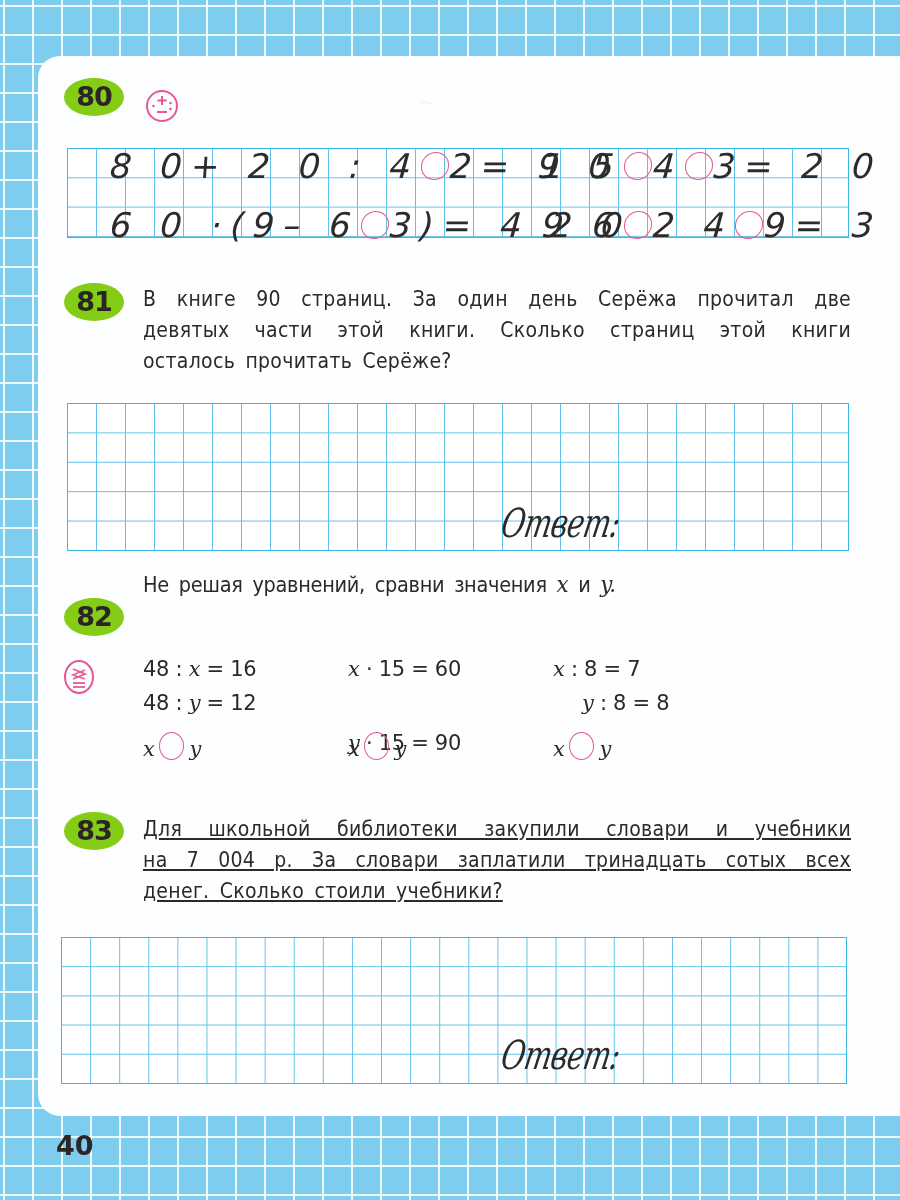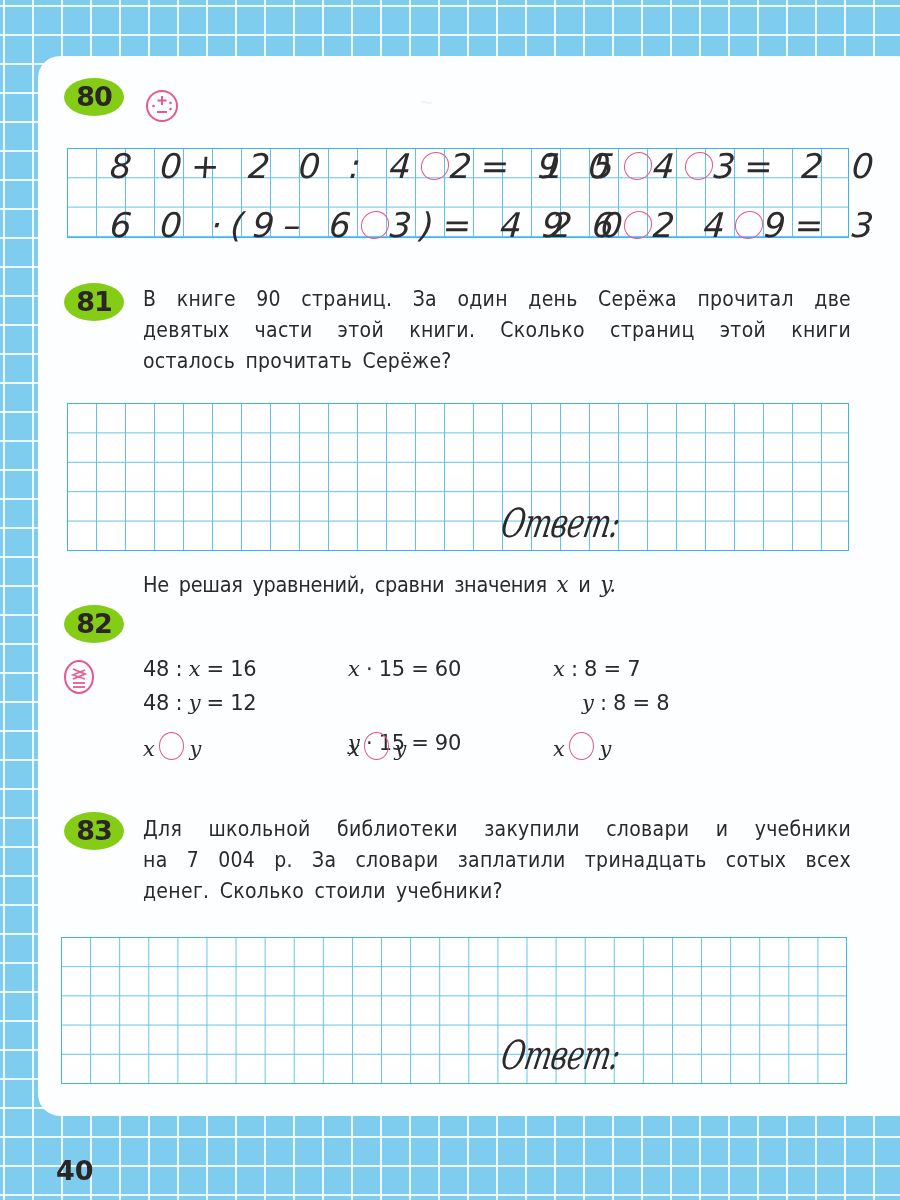--- a/index.html
+++ b/index.html
@@ -58,21 +58,21 @@
     .cmp-circle {
       display: inline-block; width: 25px; height: 28px; border: 1.6px solid #e8578d;
       border-radius: 50%; vertical-align: -4px; margin: 0 6px 0 4px; box-sizing: border-box;
     }
     .answer {
       position: absolute; font-family: "DejaVu Serif", serif; font-style: italic;
       font-size: 40px; color: #2b2b2b; transform: scaleX(0.72) skewX(-14deg);
       transform-origin: left bottom; letter-spacing: -1px;
     }
     .page-num {
-      position: absolute; left: 56px; top: 1155px; font-size: 27px; font-weight: bold;
+      position: absolute; left: 56px; top: 1130px; font-size: 27px; font-weight: bold;
       color: #2b2526; font-family: "DejaVu Sans", sans-serif;
     }
     .ghost { position: absolute; color: rgba(80,80,90,0.08); font-size: 22px; }
   </style>
 </head>
 <body>
 
 <div class="sheet"></div>
 
 <div class="ghost" style="left:420px;top:90px;">~</div>
@@ -105,21 +105,21 @@
 
 <div class="badge" style="left:64px;top:283px;">81</div>
 <div class="task-text" style="top:284px;">
   <div style="text-align-last:justify;">В книге 90 страниц. За один день Серёжа прочитал две</div>
   <div style="text-align-last:justify;">девятых части этой книги. Сколько страниц этой книги</div>
   <div>осталось прочитать Серёже?</div>
 </div>
 <div class="grid" style="left:67px;top:403px;width:782px;height:148px;background-size:29px 29.4px;background-position:-1px -1px;"></div>
 <div class="answer" style="left:498px;top:500px;">Ответ:</div>
 
-<div class="badge" style="left:64px;top:598px;margin-top:7px;">82</div>
+<div class="badge" style="left:64px;top:598px;">82</div>
 <div class="eq" style="left:143px;top:572px;font-size:21.5px;word-spacing:4px;font-family:'DejaVu Sans Condensed','DejaVu Sans',sans-serif;">
   <span>Не решая уравнений, сравни значения</span>
   <span class="var">x</span>
   <span>и</span>
   <span class="var">y.</span>
 </div>
 <div class="sym" style="left:64px;top:660px;width:30px;height:34px;">
   <svg width="26" height="30" viewBox="0 0 26 30" style="position:absolute;left:0;top:0">
     <polyline points="7,7 19,12 7,17" fill="none" stroke="#e7588f" stroke-width="1.8"></polyline>
     <polyline points="19,8 7,13 19,17" fill="none" stroke="#e7588f" stroke-width="1.8" opacity="0.9"></polyline>
@@ -134,21 +134,21 @@
 
 <div class="eq" style="left:348px;top:657px;"><span></span><span class="var">x</span><span> · 15 = 60</span></div>
 <div class="eq" style="left:348px;top:691px;margin-top:40px;"><span></span><span class="var">y</span><span> · 15 = 90</span></div>
 <div class="eq" style="left:348px;top:732px;"><span class="var">x</span><span class="cmp-circle"></span><span class="var">y</span></div>
 
 <div class="eq" style="left:553px;top:657px;"><span></span><span class="var">x</span><span> : 8 = 7</span></div>
 <div class="eq" style="left:582px;top:691px;"><span></span><span class="var">y</span><span> : 8 = 8</span></div>
 <div class="eq" style="left:553px;top:732px;"><span class="var">x</span><span class="cmp-circle"></span><span class="var">y</span></div>
 
 <div class="badge" style="left:64px;top:812px;">83</div>
-<div class="task-text" style="top:814px;">
+<div class="task-text" style="top:814px;text-decoration:underline;">
   <div style="text-align-last:justify;">Для школьной библиотеки закупили словари и учебники</div>
   <div style="text-align-last:justify;">на 7 004 р. За словари заплатили тринадцать сотых всех</div>
   <div>денег. Сколько стоили учебники?</div>
 </div>
 <div class="grid" style="left:61px;top:937px;width:786px;height:147px;background-size:29.1px 29.2px;background-position:-1px -1px;"></div>
 <div class="answer" style="left:498px;top:1032px;">Ответ:</div>
 
 <div class="page-num">40</div>
 
 </body></html>

